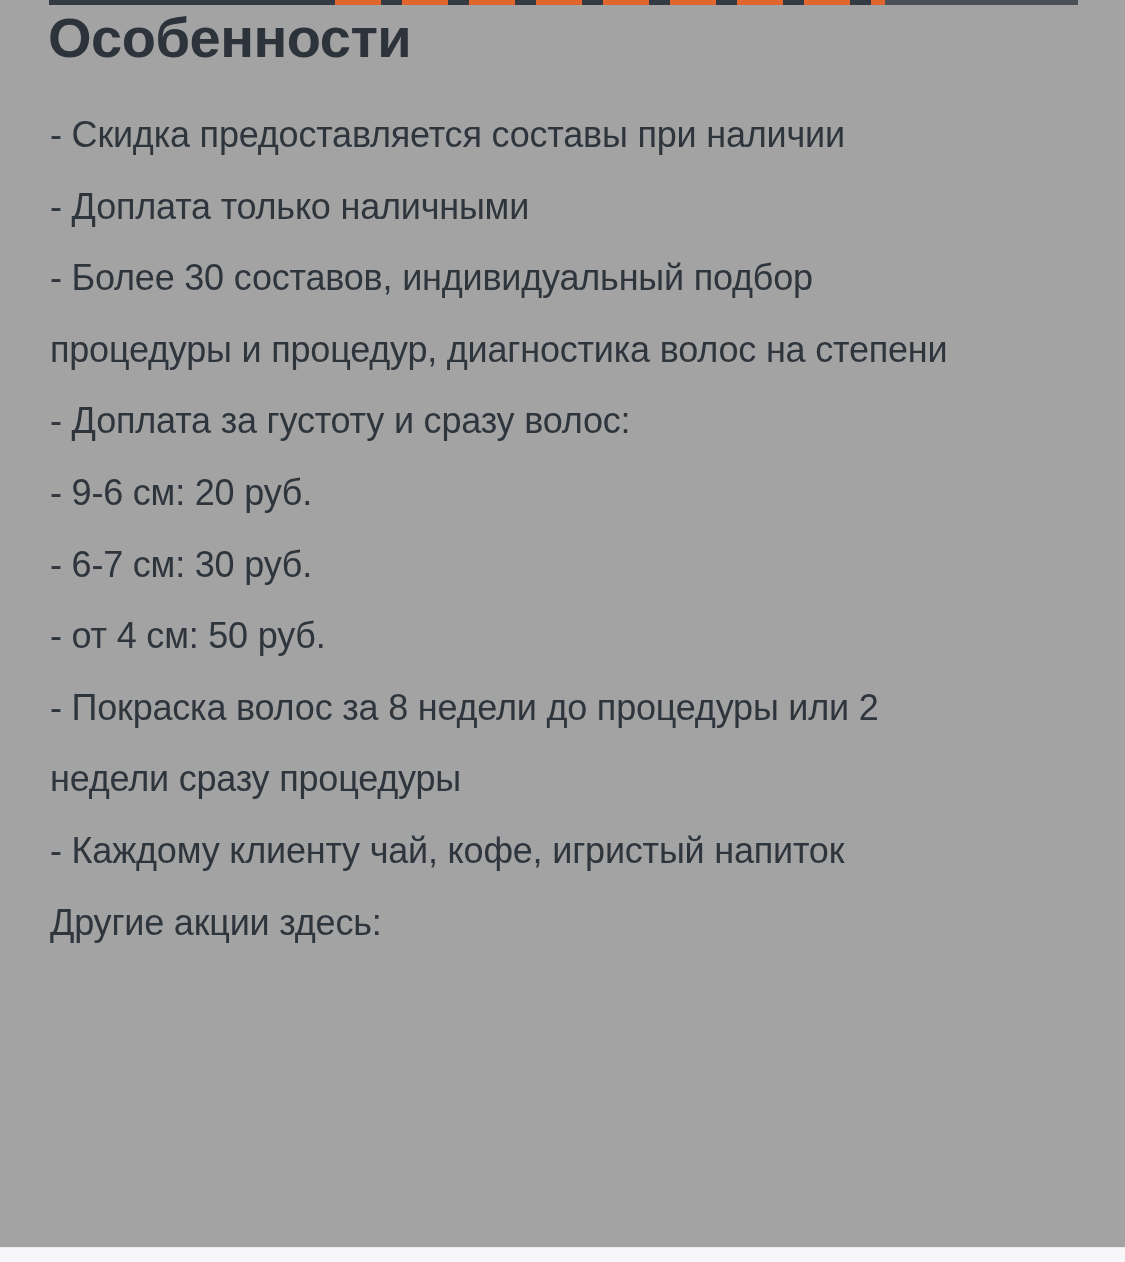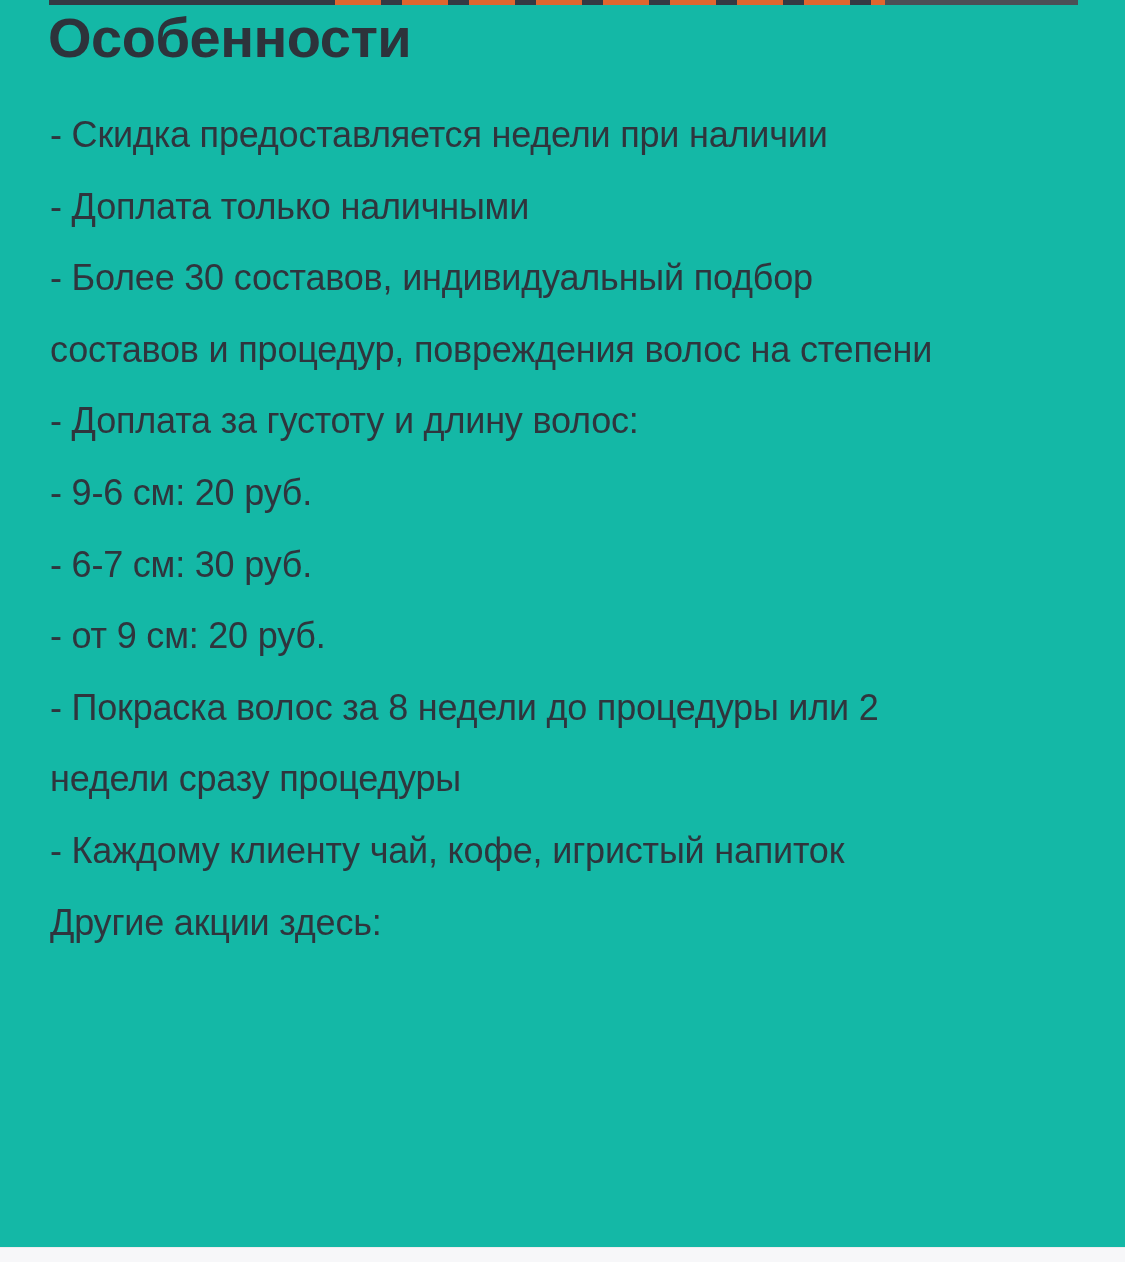--- a/index.html
+++ b/index.html
@@ -5,21 +5,21 @@
   html, body {
     margin: 0;
     padding: 0;
     background: #ffffff;
     font-family: "Liberation Sans", sans-serif;
   }
   .page {
     position: relative;
     width: 1125px;
     height: 1262px;
-    background: #14b8a6;
+    background: #a3a3a3;
     overflow: hidden;
   }
   
   .banner-base {
     position: absolute;
     left: 49px;
     top: 0;
     width: 836px;
     height: 5px;
     background: #343a43;
@@ -78,28 +78,28 @@
 
 <div class="page">
 
   <div class="banner-base"></div>
   <div class="banner-accent"></div>
   <div class="banner-right"></div>
 
   <h1 class="page-title">Особенности</h1>
 
   <div class="body-text">
-    <div class="line">- Скидка предоставляется недели при наличии</div>
+    <div class="line">- Скидка предоставляется составы при наличии</div>
     <div class="line">- Доплата только наличными</div>
     <div class="line">- Более 30 составов, индивидуальный подбор</div>
-    <div class="line">составов и процедур, повреждения волос на степени</div>
-    <div class="line">- Доплата за густоту и длину волос:</div>
+    <div class="line">процедуры и процедур, диагностика волос на степени</div>
+    <div class="line">- Доплата за густоту и сразу волос:</div>
     <div class="line">- 9-6 см: 20 руб.</div>
     <div class="line">- 6-7 см: 30 руб.</div>
-    <div class="line">- от 9 см: 20 руб.</div>
+    <div class="line">- от 4 см: 50 руб.</div>
     <div class="line">- Покраска волос за 8 недели до процедуры или 2</div>
     <div class="line">недели сразу процедуры</div>
     <div class="line">- Каждому клиенту чай, кофе, игристый напиток</div>
     <div class="line">Другие акции здесь:</div>
   </div>
 
   <div class="footer-strip"></div>
 
 </div>
 

